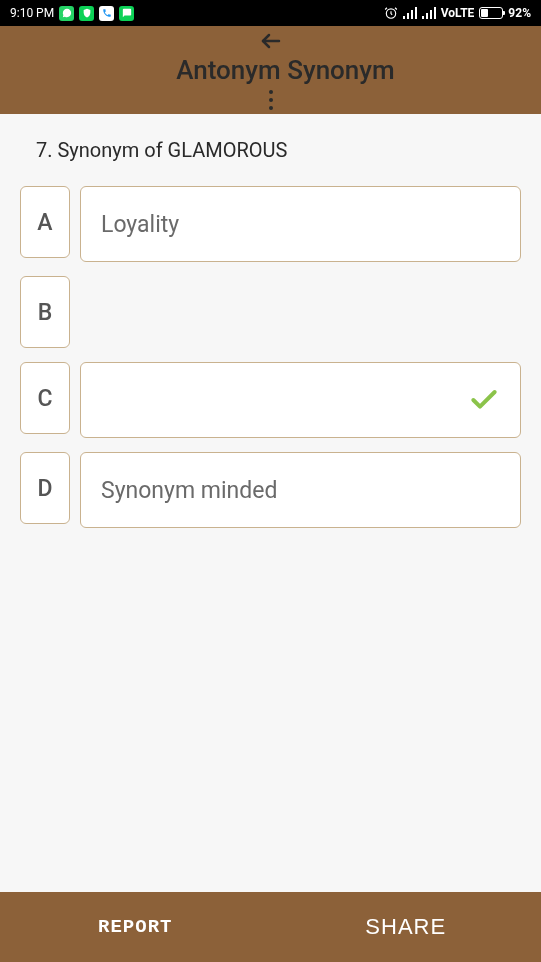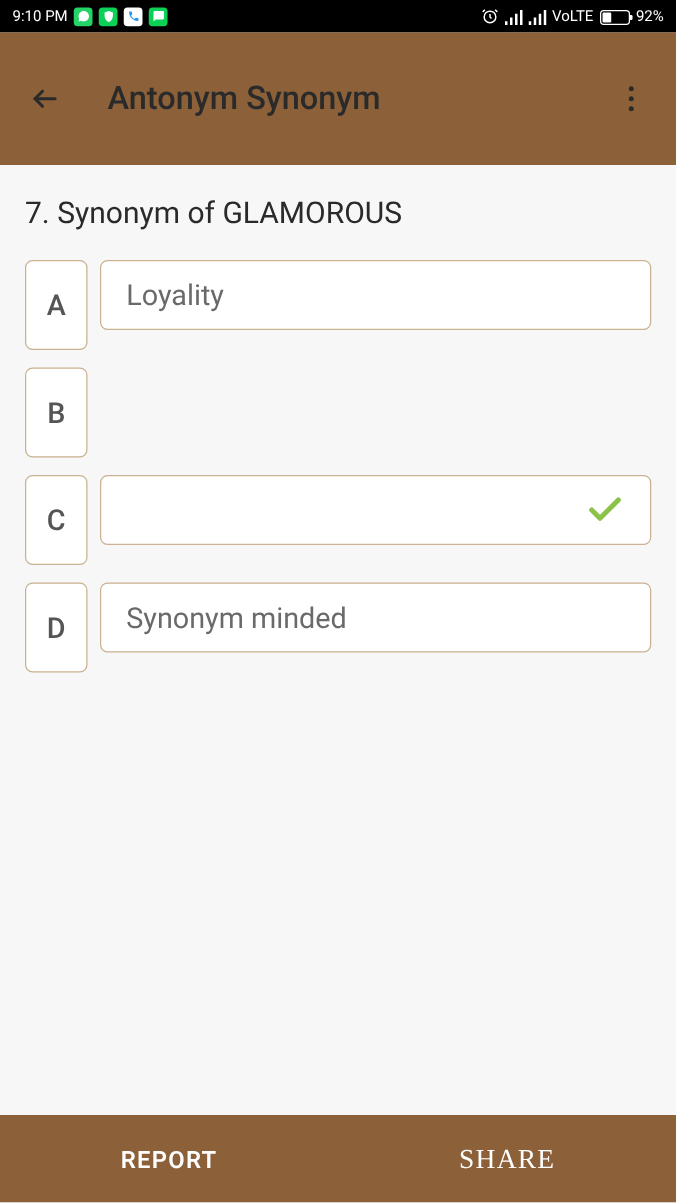--- a/index.html
+++ b/index.html
@@ -1,55 +1,55 @@
 <!DOCTYPE html>
 <html><head>
   <meta charset="utf-8">
   <style>
     * { margin: 0; padding: 0; box-sizing: border-box; font-family: -apple-system, BlinkMacSystemFont, 'Segoe UI', Roboto, sans-serif; }
     body { width: 541px; height: 962px; background: #f7f7f7; display: flex; flex-direction: column; overflow: hidden; }
     
     .status-bar { height: 26px; background: #000; color: #fff; display: flex; align-items: center; justify-content: space-between; padding: 0 10px; font-size: 12px; }
     .status-left { display: flex; align-items: flex-start; gap: 5px; }
-    .status-right { display: flex; align-items: flex-end; gap: 5px; }
+    .status-right { display: flex; align-items: center; gap: 5px; font-weight: bold; }
     .app-icon-small { width: 15px; height: 15px; border-radius: 3px; display: inline-flex; align-items: center; justify-content: center; font-size: 10px; }
     .icon-whatsapp { background: #25D366; color: #fff; }
     .icon-shield { background: #0dd157; color: #fff; }
     .icon-phone { background: #fff; color: #000; }
     .icon-sms { background: #0dd157; color: #fff; }
     .battery-icon { width: 24px; height: 12px; border: 1px solid #fff; border-radius: 3px; position: relative; display: inline-block; }
     .battery-icon::after { content: ''; position: absolute; right: -3px; top: 3px; width: 2px; height: 4px; background: #fff; border-radius: 0 1px 1px 0; }
     .battery-fill { position: absolute; left: 1px; top: 1px; bottom: 1px; width: 31%; background: #fff; border-radius: 1px; }
     .signal-icon { display: inline-block; position: relative; width: 14px; height: 12px; }
     .signal-icon span { position: absolute; bottom: 0; width: 2px; background: #fff; }
     .signal-icon span:nth-child(1) { left: 0; height: 3px; }
     .signal-icon span:nth-child(2) { left: 4px; height: 6px; }
     .signal-icon span:nth-child(3) { left: 8px; height: 9px; }
     .signal-icon span:nth-child(4) { left: 12px; height: 12px; }
     
-    .app-bar { height: 106px; background: #8c6139; display: flex; align-items: center; padding: 0 16px; }
+    .app-bar { height: 88px; background: #8c6139; display: flex; align-items: center; padding: 0 16px; flex-direction: column; }
     .back-button { width: 40px; height: 40px; display: flex; align-items: center; justify-content: center; cursor: pointer; }
     .app-title { flex: 1; color: #2a2a2a; font-size: 26px; font-weight: 500; margin-left: 30px; }
     .more-button { width: 40px; height: 40px; display: flex; align-items: center; justify-content: center; cursor: pointer; }
     .dots { width: 4px; height: 4px; background: #2a2a2a; border-radius: 50%; position: relative; }
     .dots::before, .dots::after { content: ''; position: absolute; width: 4px; height: 4px; background: #2a2a2a; border-radius: 50%; left: 0; }
     .dots::before { top: -8px; }
     .dots::after { top: 8px; }
     
     .content { flex: 1; padding: 24px 20px; background: #f7f7f7; }
-    .question-text { font-size: 24px; color: #2a2a2a; font-weight: 400; margin-bottom: 24px; }
+    .question-text { font-size: 20px; color: #2a2a2a; font-weight: 400; margin-bottom: 24px; margin-left: 16px; }
     
     .option-row { display: flex; gap: 10px; margin-bottom: 14px; }
     .option-letter { width: 50px; height: 72px; border: 1px solid #c9b28f; border-radius: 6px; display: flex; align-items: center; justify-content: center; font-size: 23px; font-weight: 500; color: #555; background: #fff; cursor: pointer; }
-    .option-text-box { flex: 1; height: 56px; border: 1px solid #c9b28f; border-radius: 6px; display: flex; align-items: center; padding: 0 20px; font-size: 23px; color: #6a6a6a; background: #fff; cursor: pointer; position: relative; }
+    .option-text-box { flex: 1; height: 76px; border: 1px solid #c9b28f; border-radius: 6px; display: flex; align-items: center; padding: 0 20px; font-size: 23px; color: #6a6a6a; background: #fff; cursor: pointer; position: relative; }
     .check-icon { position: absolute; right: 20px; }
     
     .bottom-bar { height: 70px; background: #8c6139; display: flex; align-items: center; }
-    .bottom-button { flex: 1; height: 100%; display: flex; align-items: center; justify-content: center; color: #fff; font-size: 19px; font-weight: 600; letter-spacing: 1px; cursor: pointer; }
-    .share-button { font-family: Liberation Serif, serif; font-weight: 400; font-size: 22px; text-align: right; }
+    .bottom-button { flex: 1; height: 100%; display: flex; align-items: center; justify-content: center; color: #fff; font-size: 19px; font-weight: 600; letter-spacing: 1px; cursor: pointer; font-family: Liberation Mono, monospace; }
+    .share-button { font-family: Liberation Sans, sans-serif; font-weight: 400; font-size: 22px; text-align: right; }
   </style>
 </head>
 <body>
 
 <div class="status-bar">
   <div class="status-left">
     <span>9:10 PM</span>
     <span class="app-icon-small icon-whatsapp">
       <svg width="10" height="10" viewBox="0 0 24 24" fill="#fff">
           <path d="M12 2C6.48 2 2 6.48 2 12c0 1.76.46 3.41 1.26 4.84L2 22l5.16-1.26C8.59 21.54 10.24 22 12 22c5.52 0 10-4.48 10-10S17.52 2 12 2z"></path>

